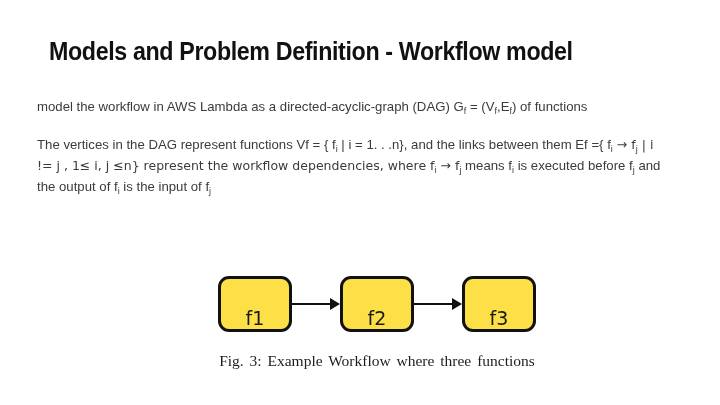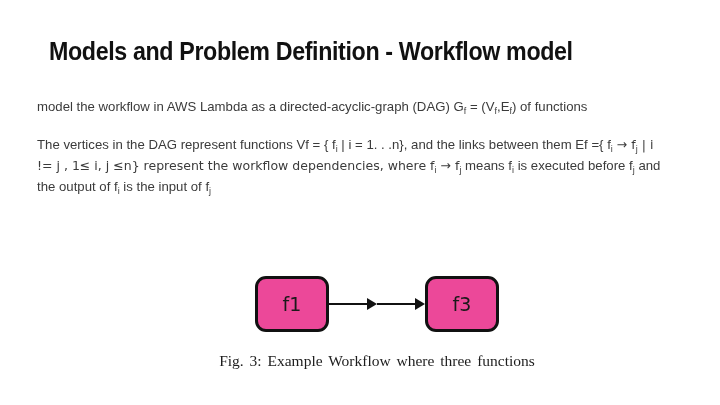--- a/index.html
+++ b/index.html
@@ -78,25 +78,25 @@
   }
   .flow {
     display: flex;
     align-items: center;
     justify-content: center;
     height: 64px;
   }
   .node {
     width: 74px;
     height: 56px;
-    background: #ec4899;
+    background: #fde047;
     border: 3px solid #111111;
     border-radius: 11px;
     display: flex;
-    align-items: center;
+    align-items: flex-end;
     justify-content: center;
     font-family: "DejaVu Sans", sans-serif;
     font-size: 19px;
     color: #1a1a1a;
     box-sizing: border-box;
   }
   .connector {
     width: 48px;
     height: 14px;
     position: relative;
@@ -147,20 +147,23 @@
 
       <div class="node">
         <span>f1</span>
       </div>
 
       <div class="connector">
         <span class="shaft"></span>
         <span class="head"></span>
       </div>
 
+      <div class="node">
+        <span>f2</span>
+      </div>
 
       <div class="connector">
         <span class="shaft"></span>
         <span class="head"></span>
       </div>
 
       <div class="node">
         <span>f3</span>
       </div>
 

